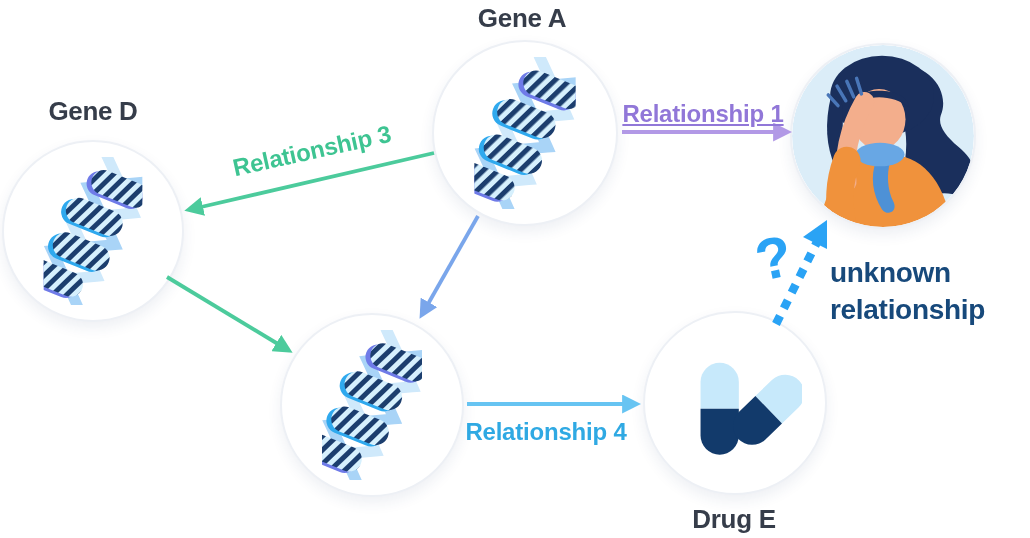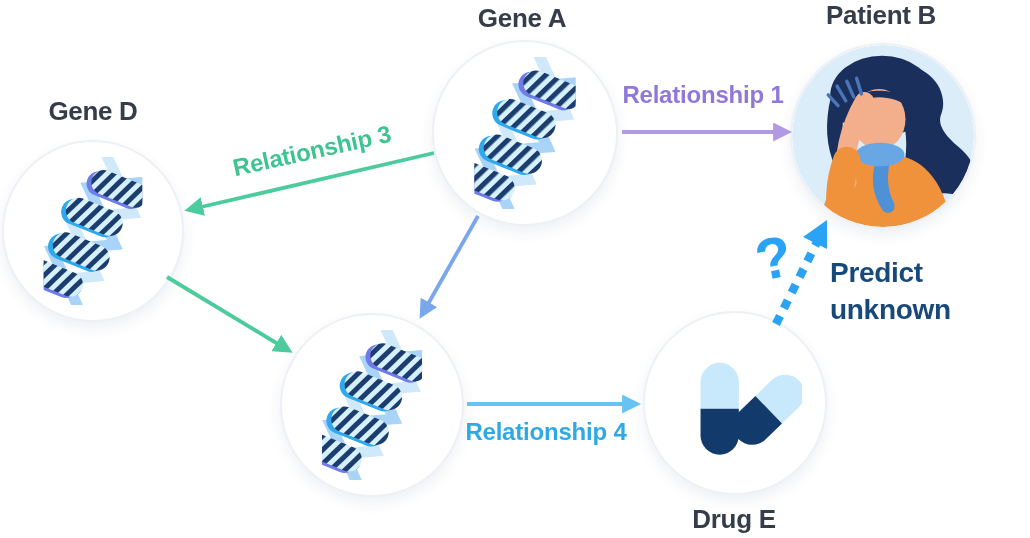--- a/index.html
+++ b/index.html
@@ -29,21 +29,21 @@
   .l-gene-d{left:-17px;top:97px;}
   .l-gene-c{left:263px;top:506px;}
   .l-drug-e{left:624px;top:505px;}
   
   .edges{position:absolute;left:0;top:0;z-index:2;}
   
   .edge-label{
     position:absolute;width:220px;text-align:center;z-index:3;
     font-size:24px;font-weight:700;letter-spacing:-.2px;line-height:30px;
   }
-  .el1{left:593px;top:80px;color:var(--edge1-text,#9177D8);}
+  .el1{left:593px;top:99px;color:var(--edge1-text,#9177D8);text-decoration:underline;}
   .el2{left:442px;top:259px;color:var(--edge2-text,#4477DB);}
   .el3{left:202px;top:136px;color:var(--edge3-text,#3EC492);transform:rotate(-12.5deg);}
   .el4{left:436px;top:417px;color:var(--edge4-text,#2FA9E3);}
   
   .qmark{position:absolute;left:725px;top:202px;z-index:3;}
   .predict{
     position:absolute;left:830px;top:254px;z-index:3;
     font-size:28px;font-weight:800;line-height:37px;letter-spacing:-.3px;
     color:var(--annotation-text,#17497B);
   }
@@ -124,21 +124,20 @@
             <line x1="56" y1="37" x2="63" y2="53"></line>
             <line x1="66" y1="34" x2="71" y2="50"></line>
             <line x1="37" y1="51" x2="47" y2="62"></line>
           </g>
         </g>
       </symbol>
     </defs>
   </svg>
 
   <div class="node-label l-gene-a">Gene A</div>
-  <div class="node-label l-patient-b">Patient B</div>
   <div class="node-label l-gene-d">Gene D</div>
   <div class="node-label l-drug-e">Drug E</div>
 
   <div class="circle c-gene-a">
     <svg width="118" height="152" viewBox="0 0 100 150">
         <use href="#dna-sym"></use>
       </svg>
   </div>
   <div class="circle c-gene-d">
     <svg width="114" height="148" viewBox="0 0 100 150">
@@ -173,17 +172,17 @@
 
   <div class="edge-label el1">Relationship 1</div>
   <div class="edge-label el3">Relationship 3</div>
   <div class="edge-label el4">Relationship 4</div>
 
   <svg class="qmark" width="96" height="106">
     <text x="48" y="76" text-anchor="middle" font-size="58" font-weight="800" font-family="Liberation Sans, sans-serif" style="fill:var(--dash,#2AA3F5)" stroke="#ffffff" stroke-width="9" paint-order="stroke" transform="rotate(-12 48 53)">?</text>
   </svg>
 
   <div class="predict">
-    <span>Predict</span>
     <span>unknown</span>
+    <span>relationship</span>
   </div>
 
 </div>
 
 </body></html>

